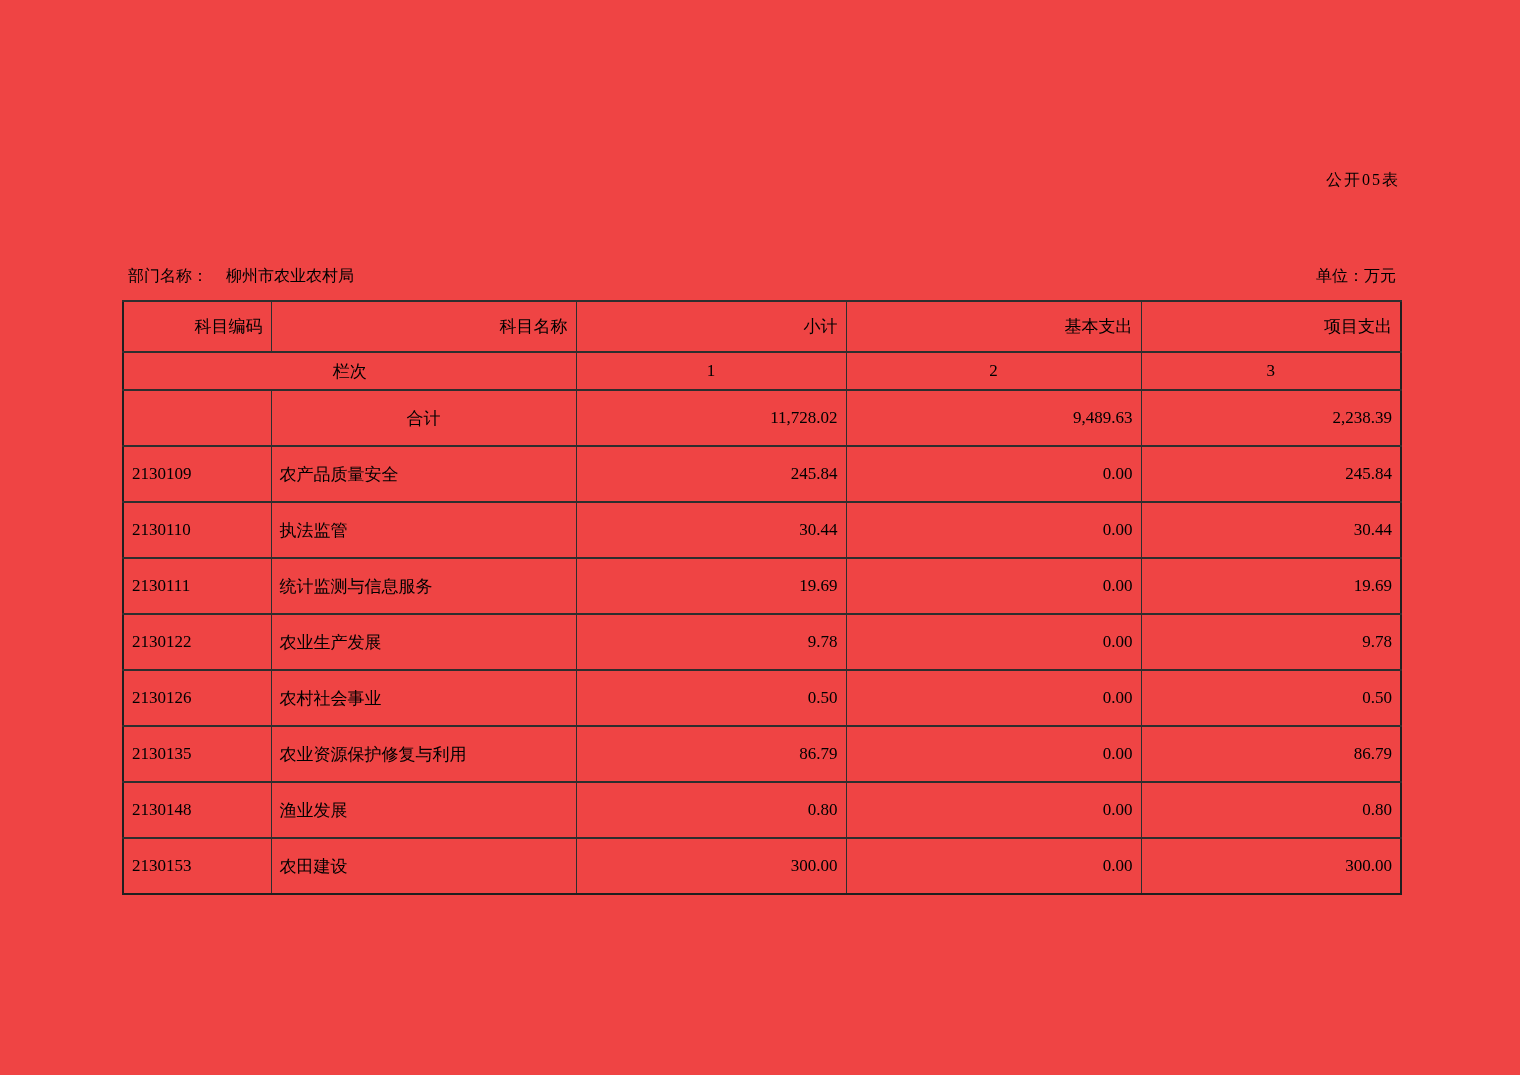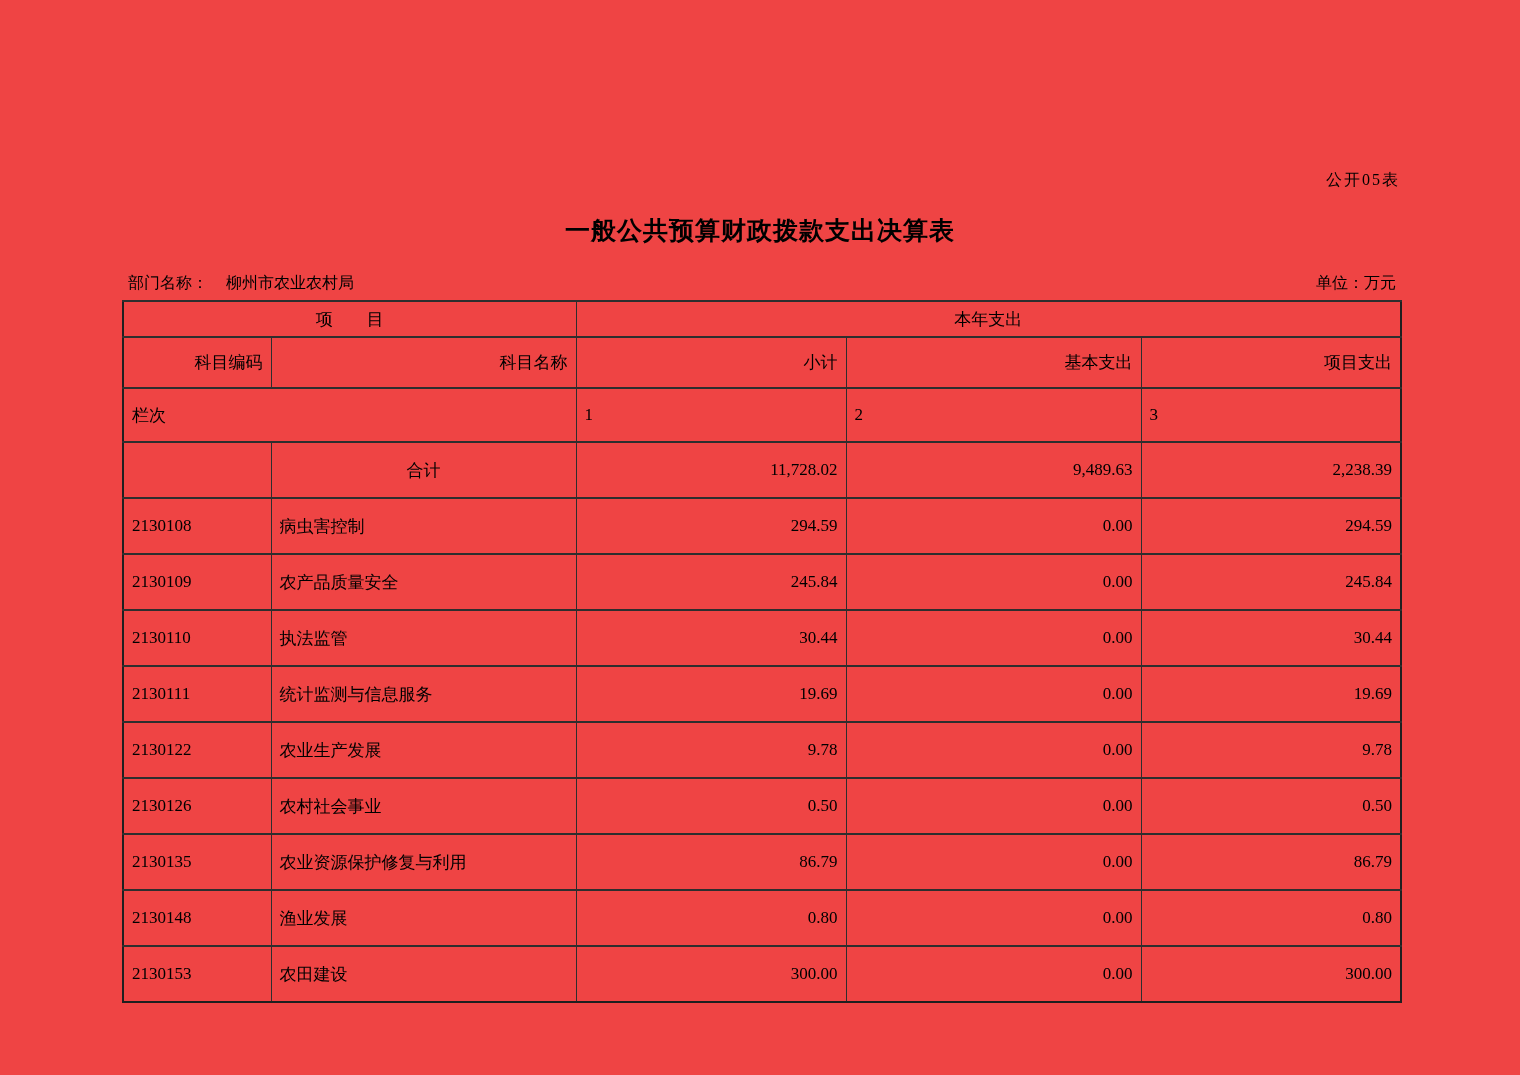--- a/index.html
+++ b/index.html
@@ -36,21 +36,20 @@
     letter-spacing: 1px;
   }
   .meta-row {
     position: absolute;
     top: 266px;
     left: 128px;
     width: 1268px;
     display: flex;
     justify-content: space-between;
     font-size: 16px;
-    margin-top: 7px;
   }
   .dept-name { margin-left: 18px; }
   table.budget {
     position: absolute;
     top: 300px;
     left: 122px;
     width: 1278px;
     border-collapse: collapse;
     table-layout: fixed;
     font-size: 17px;
@@ -62,55 +61,50 @@
   table.budget td {
     border-top: 2px solid #2e2e2e;
     border-left: 1px solid #2e2e2e;
     padding: 0 8px;
     overflow: hidden;
     white-space: nowrap;
     vertical-align: middle;
   }
   tr.hrow1 td { height: 36px; text-align: center; }
   tr.hrow2 td { height: 51px; text-align: right; }
-  tr.hrow3 td { height: 54px; text-align: left; }
+  tr.hrow3 td { height: 38px; text-align: center; }
   tr.drow td  { height: 56px; }
   td.c { text-align: center; }
   td.l { text-align: left; padding-left: 12px; }
   td.num { text-align: right; padding-right: 9px; }
 </style>
 </head>
 <body>
 
 <div class="page">
 
   <div class="doc-code">公开05表</div>
 
-  <h1 class="title">一般公共预算财政拨款支出决算表</h1>
 
   <div class="meta-row">
     <div>
       <span>部门名称：</span><span class="dept-name">柳州市农业农村局</span>
     </div>
     <div>单位：万元</div>
   </div>
 
   <table class="budget">
     <colgroup>
       <col style="width:148px">
       <col style="width:305px">
       <col style="width:270px">
       <col style="width:295px">
       <col style="width:260px">
     </colgroup>
     <tbody>
-      <tr class="hrow1">
-        <td colspan="2">项　　目</td>
-        <td colspan="3">本年支出</td>
-      </tr>
       <tr class="hrow2">
         <td>科目编码</td>
         <td>科目名称</td>
         <td>小计</td>
         <td>基本支出</td>
         <td>项目支出</td>
       </tr>
       <tr class="hrow3">
         <td colspan="2">栏次</td>
         <td>1</td>
@@ -119,27 +113,20 @@
       </tr>
 
       <tr class="drow">
         <td class="l"></td>
         <td class="c">合计</td>
         <td class="num">11,728.02</td>
         <td class="num">9,489.63</td>
         <td class="num">2,238.39</td>
       </tr>
 
-      <tr class="drow">
-        <td class="l">2130108</td>
-        <td class="l">病虫害控制</td>
-        <td class="num">294.59</td>
-        <td class="num">0.00</td>
-        <td class="num">294.59</td>
-      </tr>
       <tr class="drow">
         <td class="l">2130109</td>
         <td class="l">农产品质量安全</td>
         <td class="num">245.84</td>
         <td class="num">0.00</td>
         <td class="num">245.84</td>
       </tr>
       <tr class="drow">
         <td class="l">2130110</td>
         <td class="l">执法监管</td>

